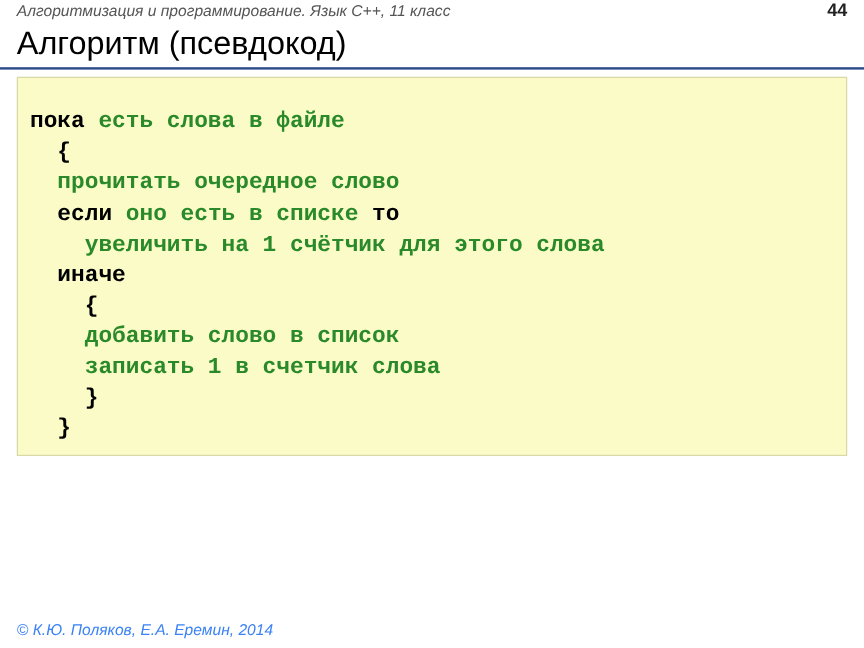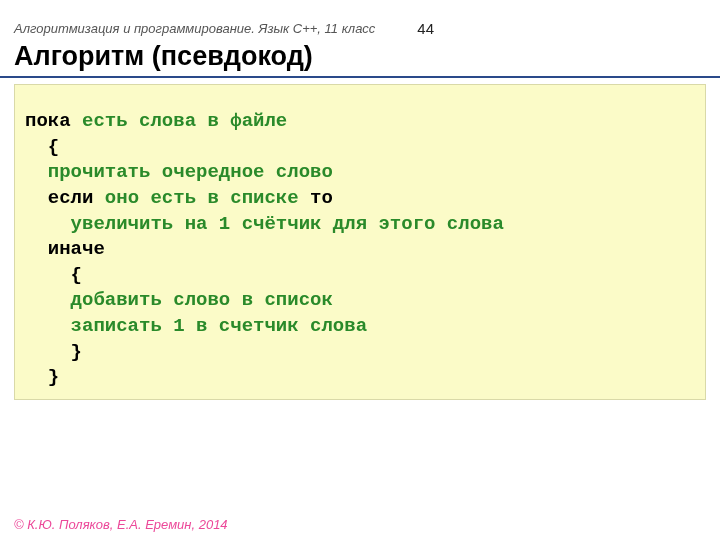--- a/index.html
+++ b/index.html
@@ -1,38 +1,38 @@
 <!DOCTYPE html>
 <html><head>
 <meta charset="utf-8">
 <style>
   * { margin: 0; padding: 0; box-sizing: border-box; }
   html, body { width: 720px; height: 540px; font-family: Arial, sans-serif; background: #fff; }
   .page { width: 720px; height: 540px; position: relative; }
   .header-bar {
-    display: flex; align-items: center;
-    padding: 20px 14px 2px 14px; font-size: 13px; color: #555; font-style: italic; gap: 42px;
+    display: flex; justify-content: space-between; align-items: center;
+    padding: 0 14px 2px 14px; font-size: 13px; color: #555; font-style: italic; gap: 42px;
   }
-  .header-bar .pagenum { font-weight: normal; color: #222; font-style: normal; font-size: 15px; }
+  .header-bar .pagenum { font-weight: bold; color: #222; font-style: normal; font-size: 15px; }
   .title {
-    font-size: 27px; font-weight: bold; color: #000; padding: 2px 14px 4px 14px;
+    font-size: 27px; font-weight: normal; color: #000; padding: 2px 14px 4px 14px;
     border-bottom: 2px solid #2a4a8a;
   }
   .code-block {
     margin: 6px 14px 0 14px; background: #fbfbc8; border: 1px solid #d9d9a8;
     padding: 24px 10px 8px 10px; font-family: "Courier New", monospace;
     font-size: 19px; font-weight: bold; line-height: 1.35; white-space: pre;
     color: #000;
   }
   .kw { color: #000; }
   .var { color: #2a8a2a; }
   .footer {
     position: absolute; bottom: 8px; left: 0; right: 0;
     display: flex; justify-content: space-between; padding: 0 14px;
-    font-size: 13px; color: #ec4899; font-style: italic;
+    font-size: 13px; color: #3b82f6; font-style: italic;
   }
 </style>
 </head>
 <body>
 
 <div class="page">
   <div class="header-bar">
     <span>Алгоритмизация и программирование. Язык C++, 11 класс</span>
     <span class="pagenum">44</span>
   </div>

